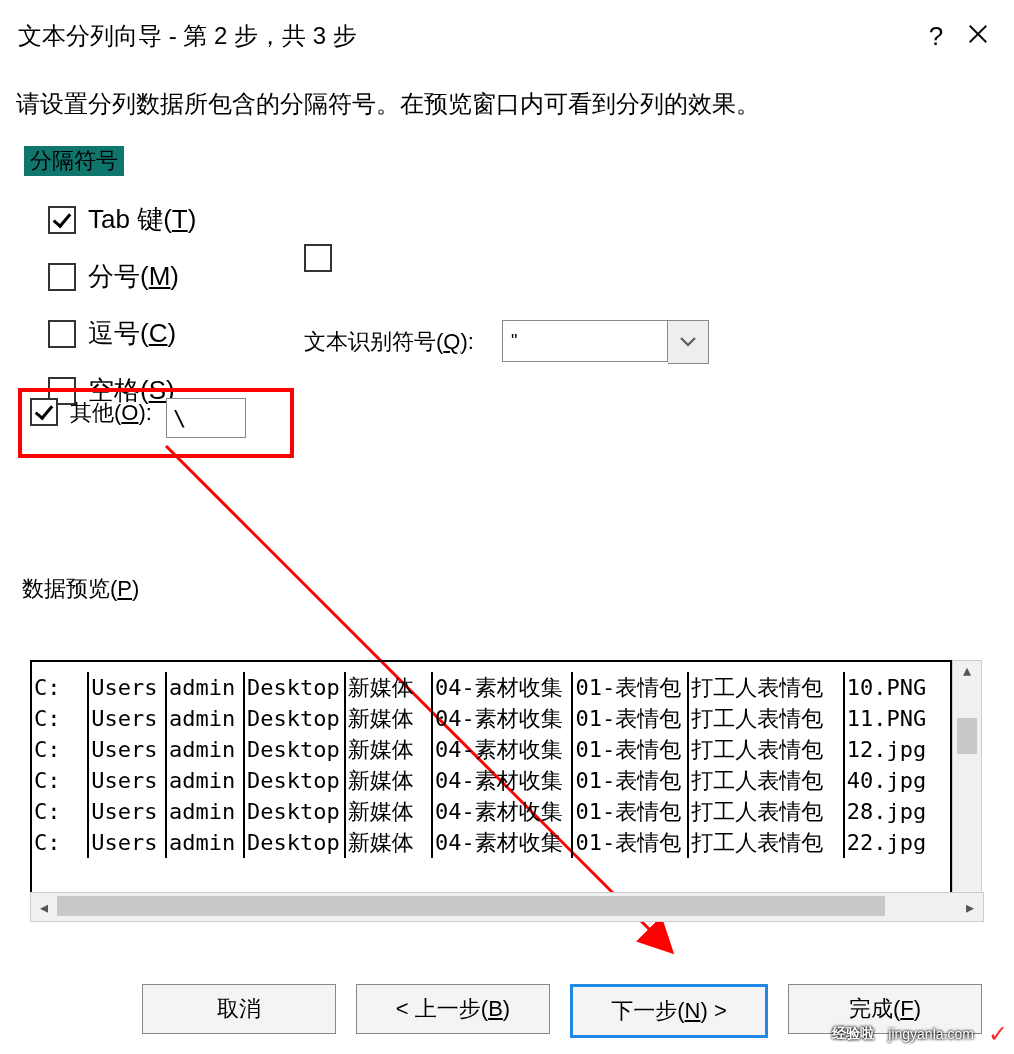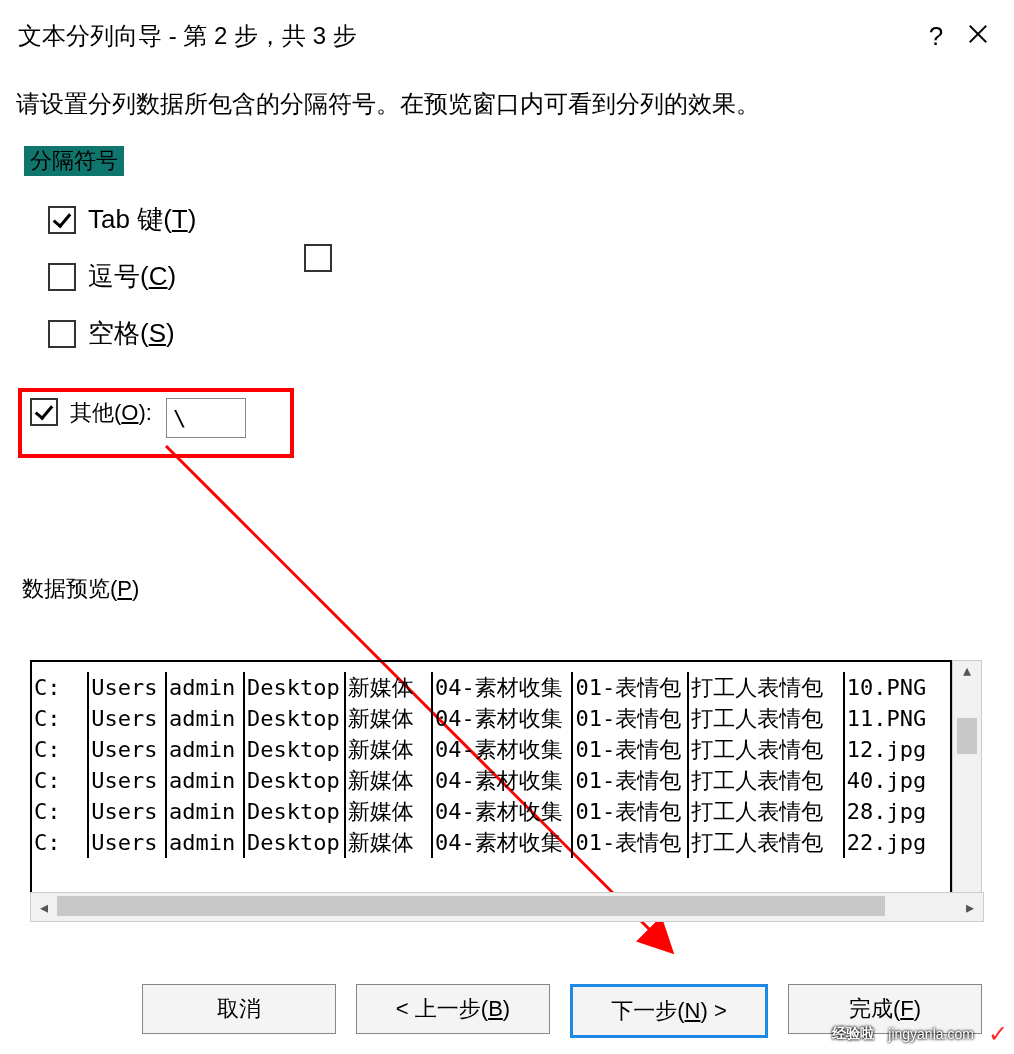--- a/index.html
+++ b/index.html
@@ -88,33 +88,52 @@
 
   <div class="checkrow">
     <span class="cb checked"></span>
     <span>
       <span>Tab 键(</span><span class="ul">T</span><span>)</span>
     </span>
   </div>
   <div class="checkrow">
     <span class="cb"></span>
     <span>
+      <span>分号(</span><span class="ul">M</span><span>)</span>
+    </span>
+  </div>
+  <div class="checkrow">
+    <span class="cb"></span>
+    <span>
       <span>逗号(</span><span class="ul">C</span><span>)</span>
     </span>
   </div>
   <div class="checkrow">
     <span class="cb"></span>
     <span>
       <span>空格(</span><span class="ul">S</span><span>)</span>
     </span>
   </div>
 
   <div class="right-col">
     <div class="row1">
       <span class="cb"></span>
+    </div>
+    <div class="row2">
+      <span>
+        <span>文本识别符号(</span><span class="ul">Q</span><span>):</span>
+      </span>
+      <div class="combo">
+        <div class="ctext">"</div>
+        <div class="cbtn">
+          <svg viewBox="0 0 16 10">
+            <polyline points="1,1 8,8 15,1" fill="none" stroke="#555" stroke-width="2"></polyline>
+          </svg>
+        </div>
+      </div>
     </div>
   </div>
 </div>
 
 <div class="other-row">
   <span class="cb checked"></span>
   <span>
     <span>其他(</span><span class="ul">O</span><span>):</span>
   </span>
   <input class="other-input" value="\" style="">

